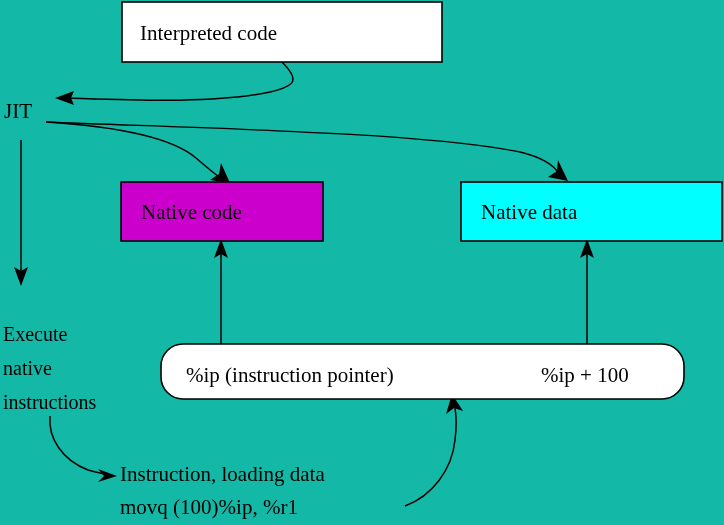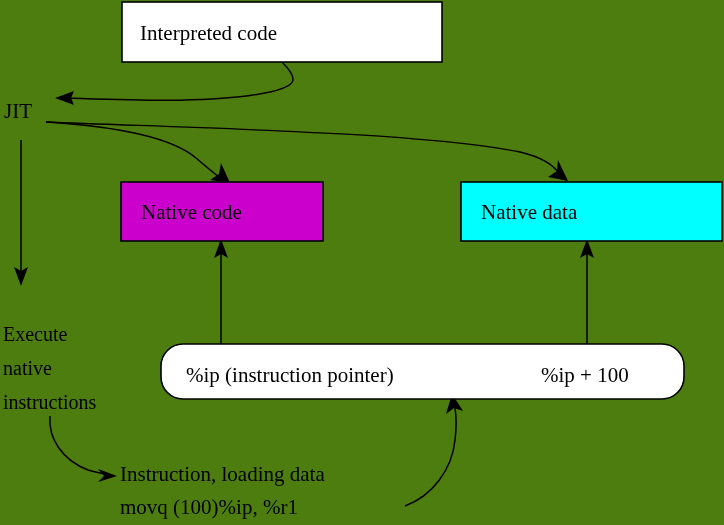--- a/index.html
+++ b/index.html
@@ -4,21 +4,21 @@
 <style>
   html, body {
     margin: 0;
     padding: 0;
     background: #ffffff;
   }
   #canvas-wrap {
     position: relative;
     width: 724px;
     height: 525px;
-    background: #4d7c0f;
+    background: #14b8a6;
     overflow: hidden;
     font-family: "Liberation Serif", "DejaVu Serif", serif;
   }
   svg.diagram {
     position: absolute;
     left: 0;
     top: 0;
     width: 724px;
     height: 525px;
     display: block;

